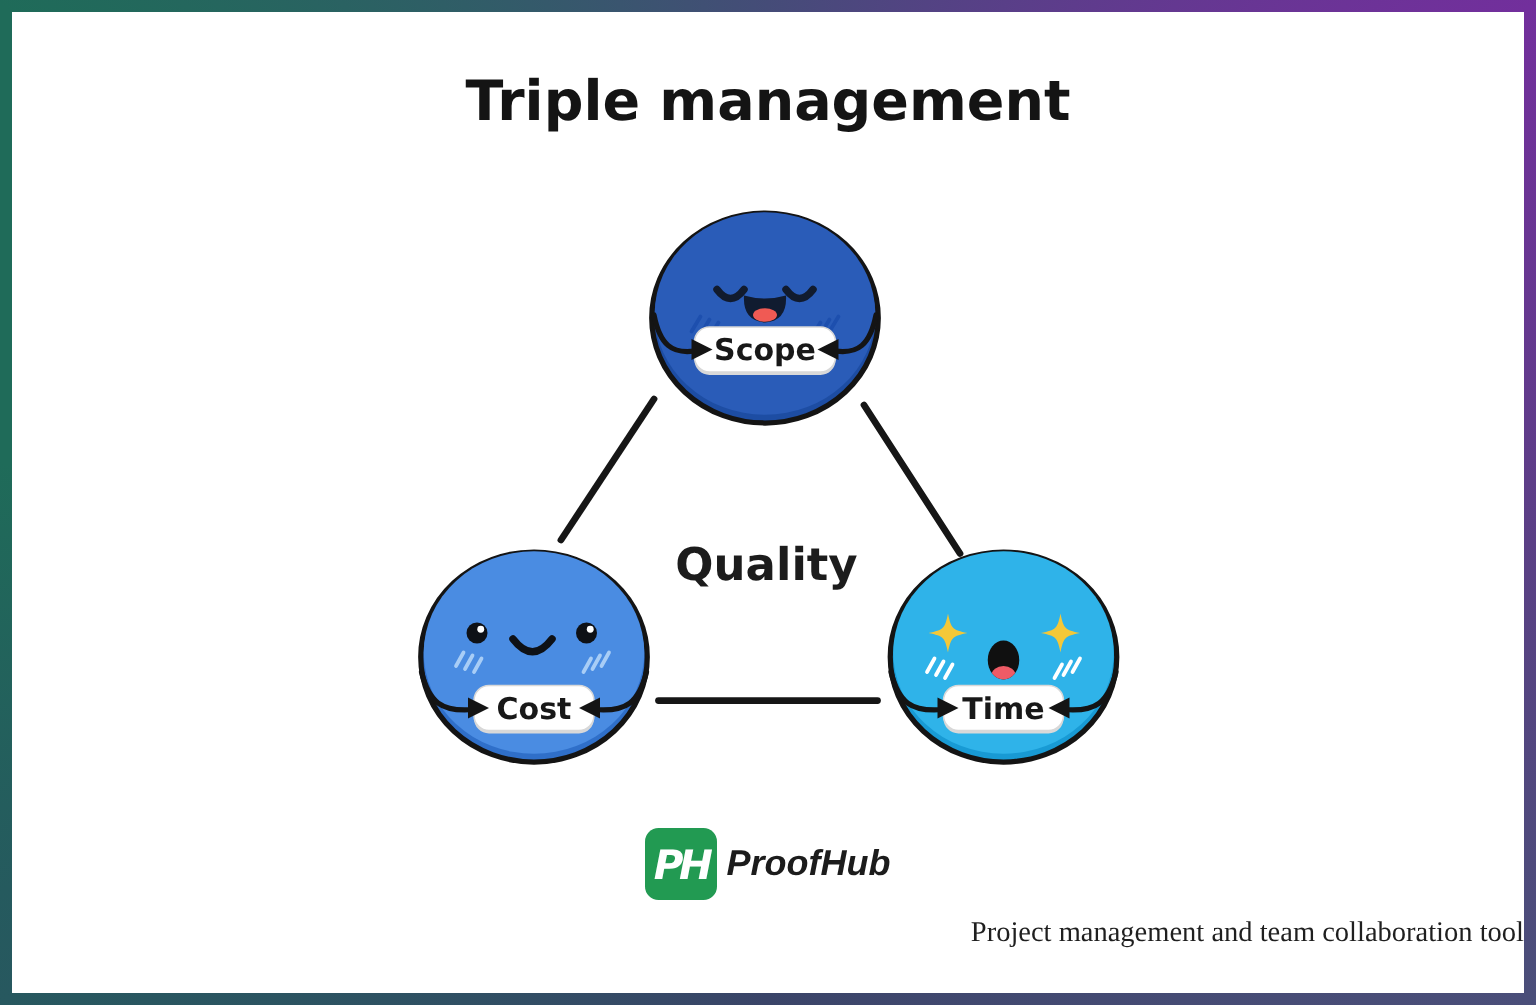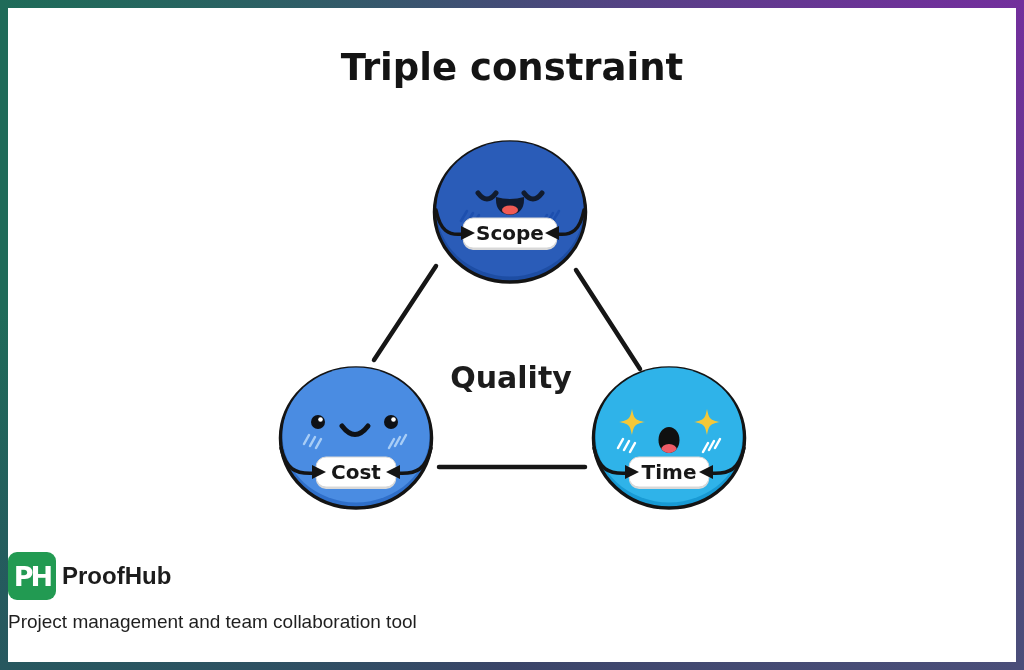--- a/index.html
+++ b/index.html
@@ -25,39 +25,39 @@
     color:#1c1c1c;
   }
   .edges { position:absolute; left:0; top:0; width:1008px; height:654px; }
   .blob { position:absolute; width:160px; height:148px; overflow:visible; }
   .blob-label-text {
     font-family:"DejaVu Sans", sans-serif; font-weight:bold; font-size:20px;
     fill:#181818;
   }
   .footer-row {
     position:absolute; left:0; right:0; top:544px; height:48px;
-    display:flex; align-items:center; justify-content:flex-start; gap:6px;
+    display:flex; align-items:center; justify-content:center; gap:6px;font-style:italic;
   }
   .brand {
     font-family:"Liberation Sans", sans-serif; font-weight:bold; font-size:24px;
     color:#1c1c1c;
   }
   .tagline {
-    position:absolute; left:0; right:0; top:603px; text-align:left;
-    font-family:Liberation Sans, sans-serif; font-size:19px; color:#1f1f1f;
+    position:absolute; left:0; right:0; top:603px; text-align:right;
+    font-family:Liberation Serif, serif; font-size:19px; color:#1f1f1f;
   }
   .logo-mark { display:block; }
 </style>
 </head>
 <body>
 
 <div class="frame">
   <div class="canvas">
 
-    <div class="title">Triple constraint</div>
+    <div class="title">Triple management</div>
 
     <svg class="edges" viewBox="0 0 1008 654">
       <line x1="428" y1="258" x2="366" y2="352" stroke="#161616" stroke-width="4.5" stroke-linecap="round"></line>
       <line x1="568" y1="262" x2="632" y2="361" stroke="#161616" stroke-width="4.5" stroke-linecap="round"></line>
       <line x1="431" y1="459" x2="577" y2="459" stroke="#161616" stroke-width="4.5" stroke-linecap="round"></line>
     </svg>
 
     <div class="quality">Quality</div>
 
     <svg class="blob" style="left:422px; top:132px;" viewBox="0 0 160 148">

